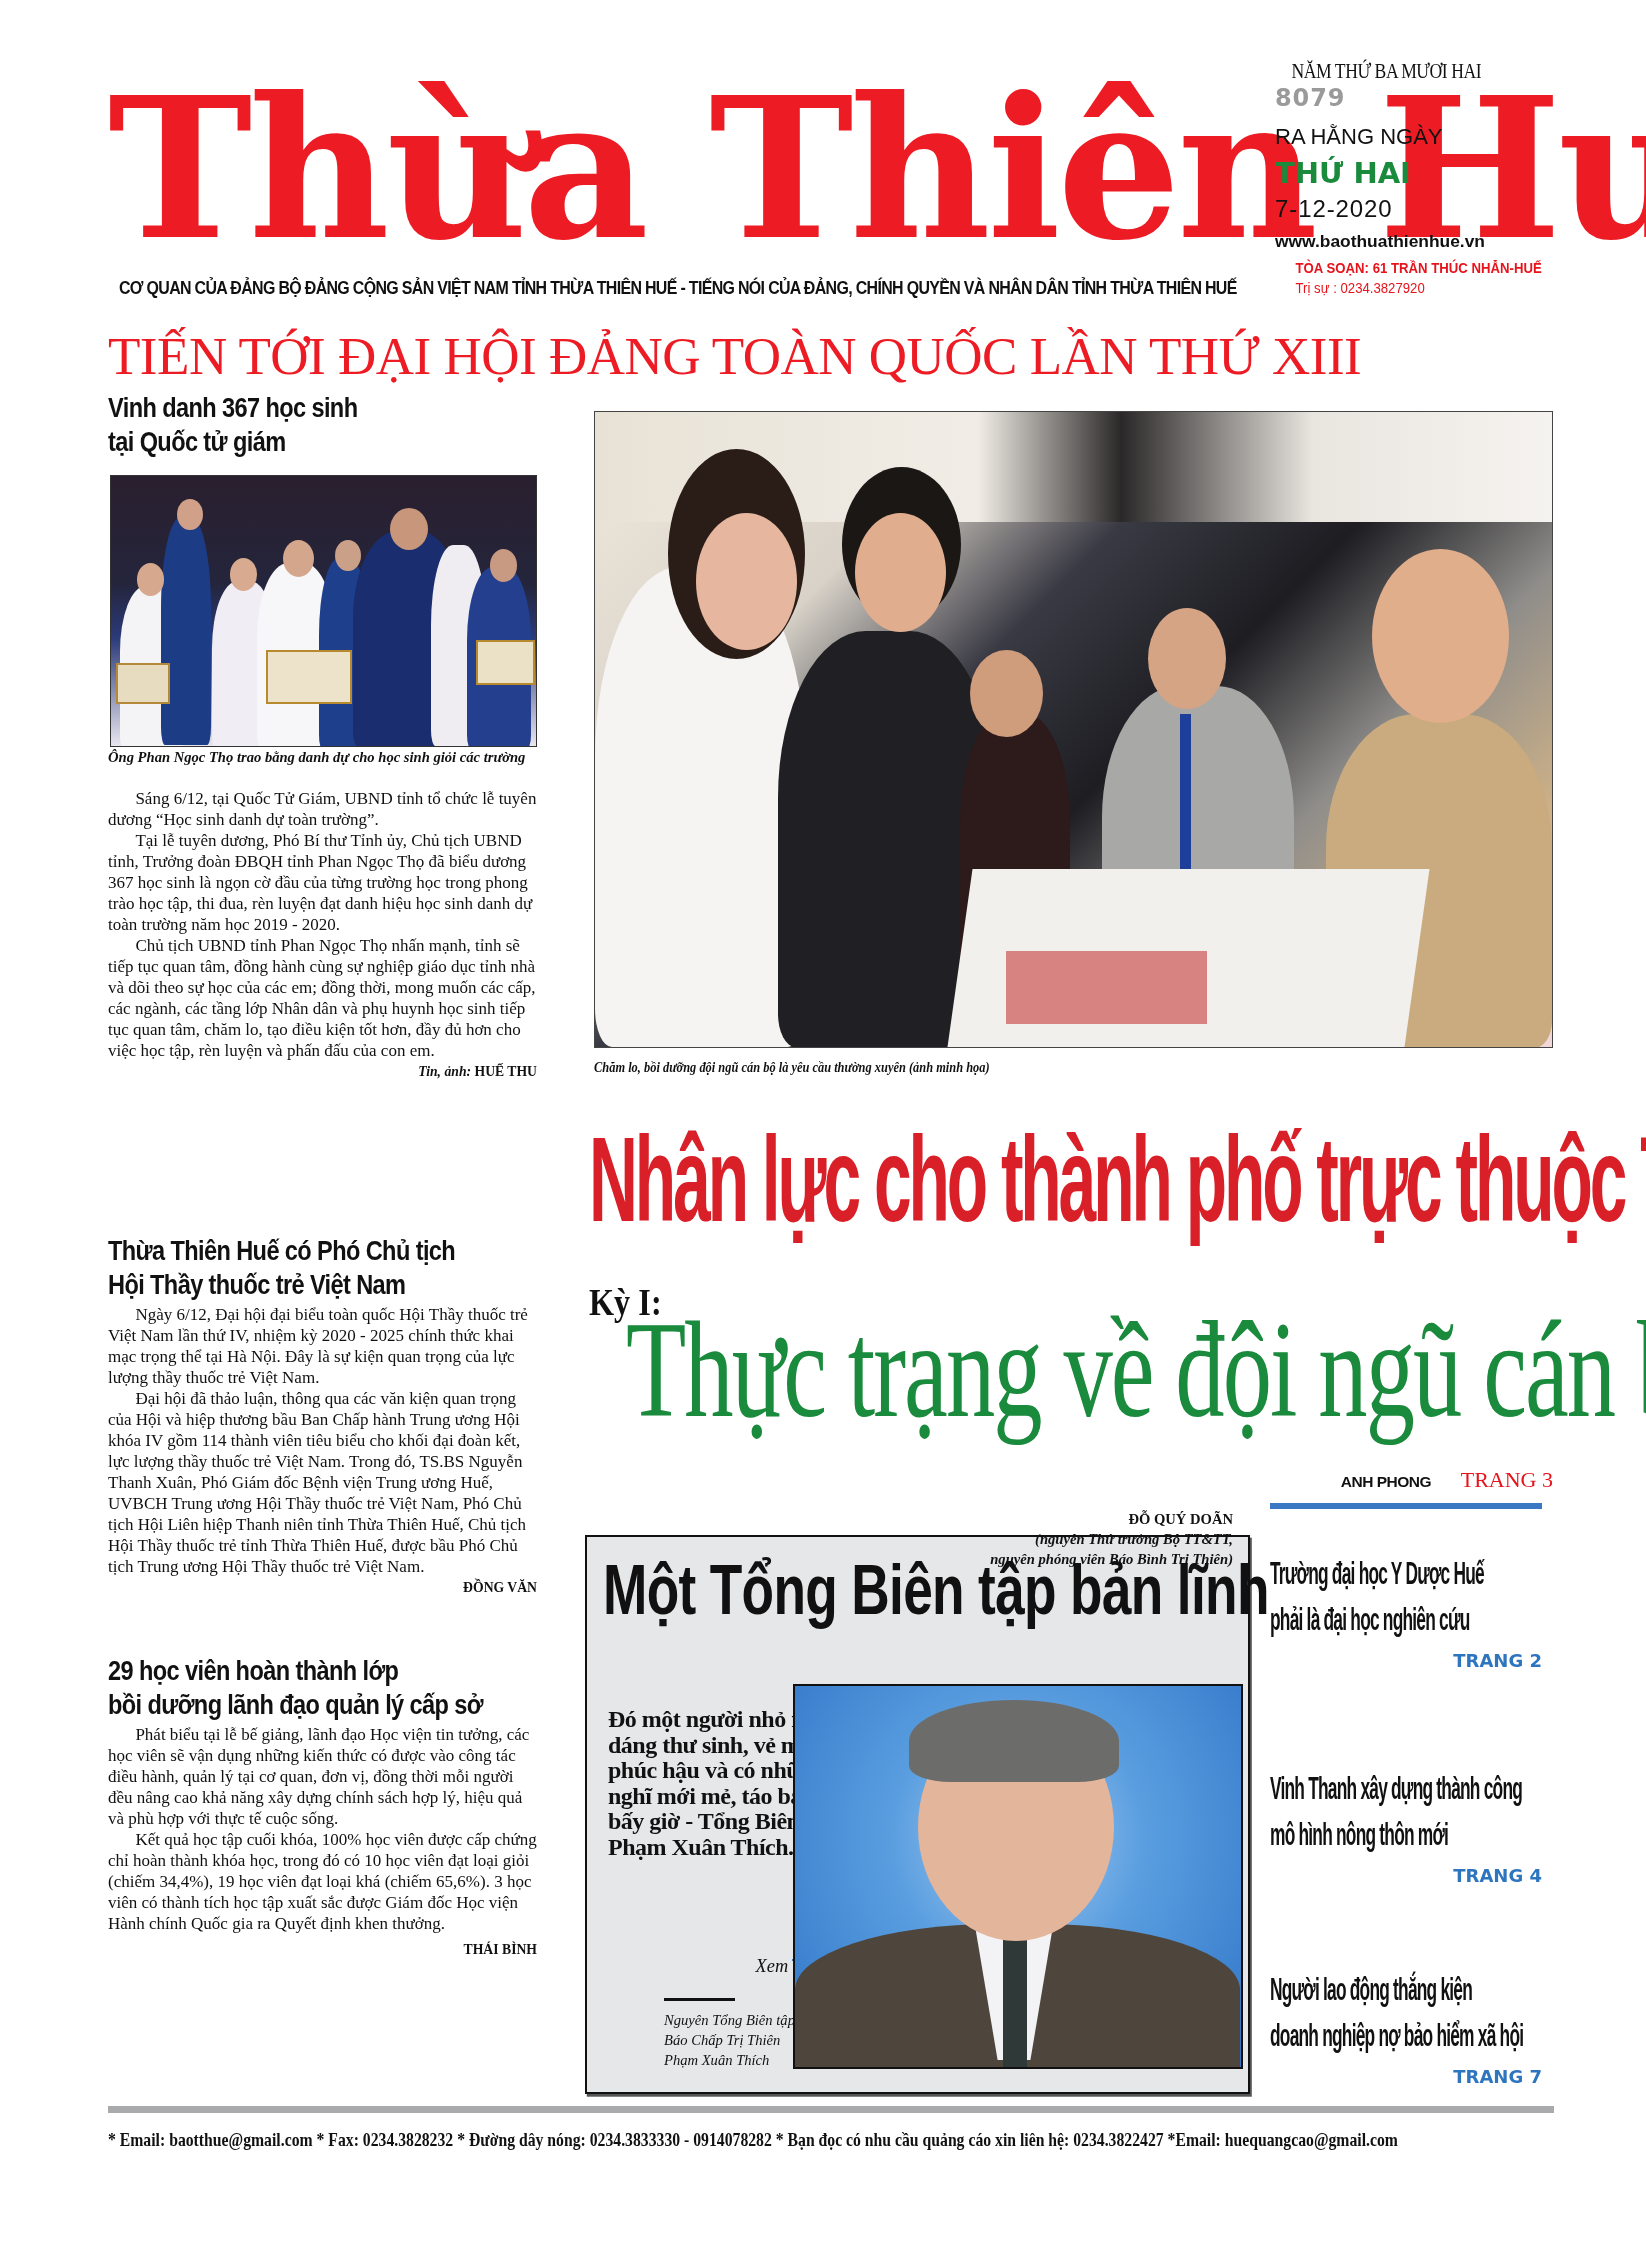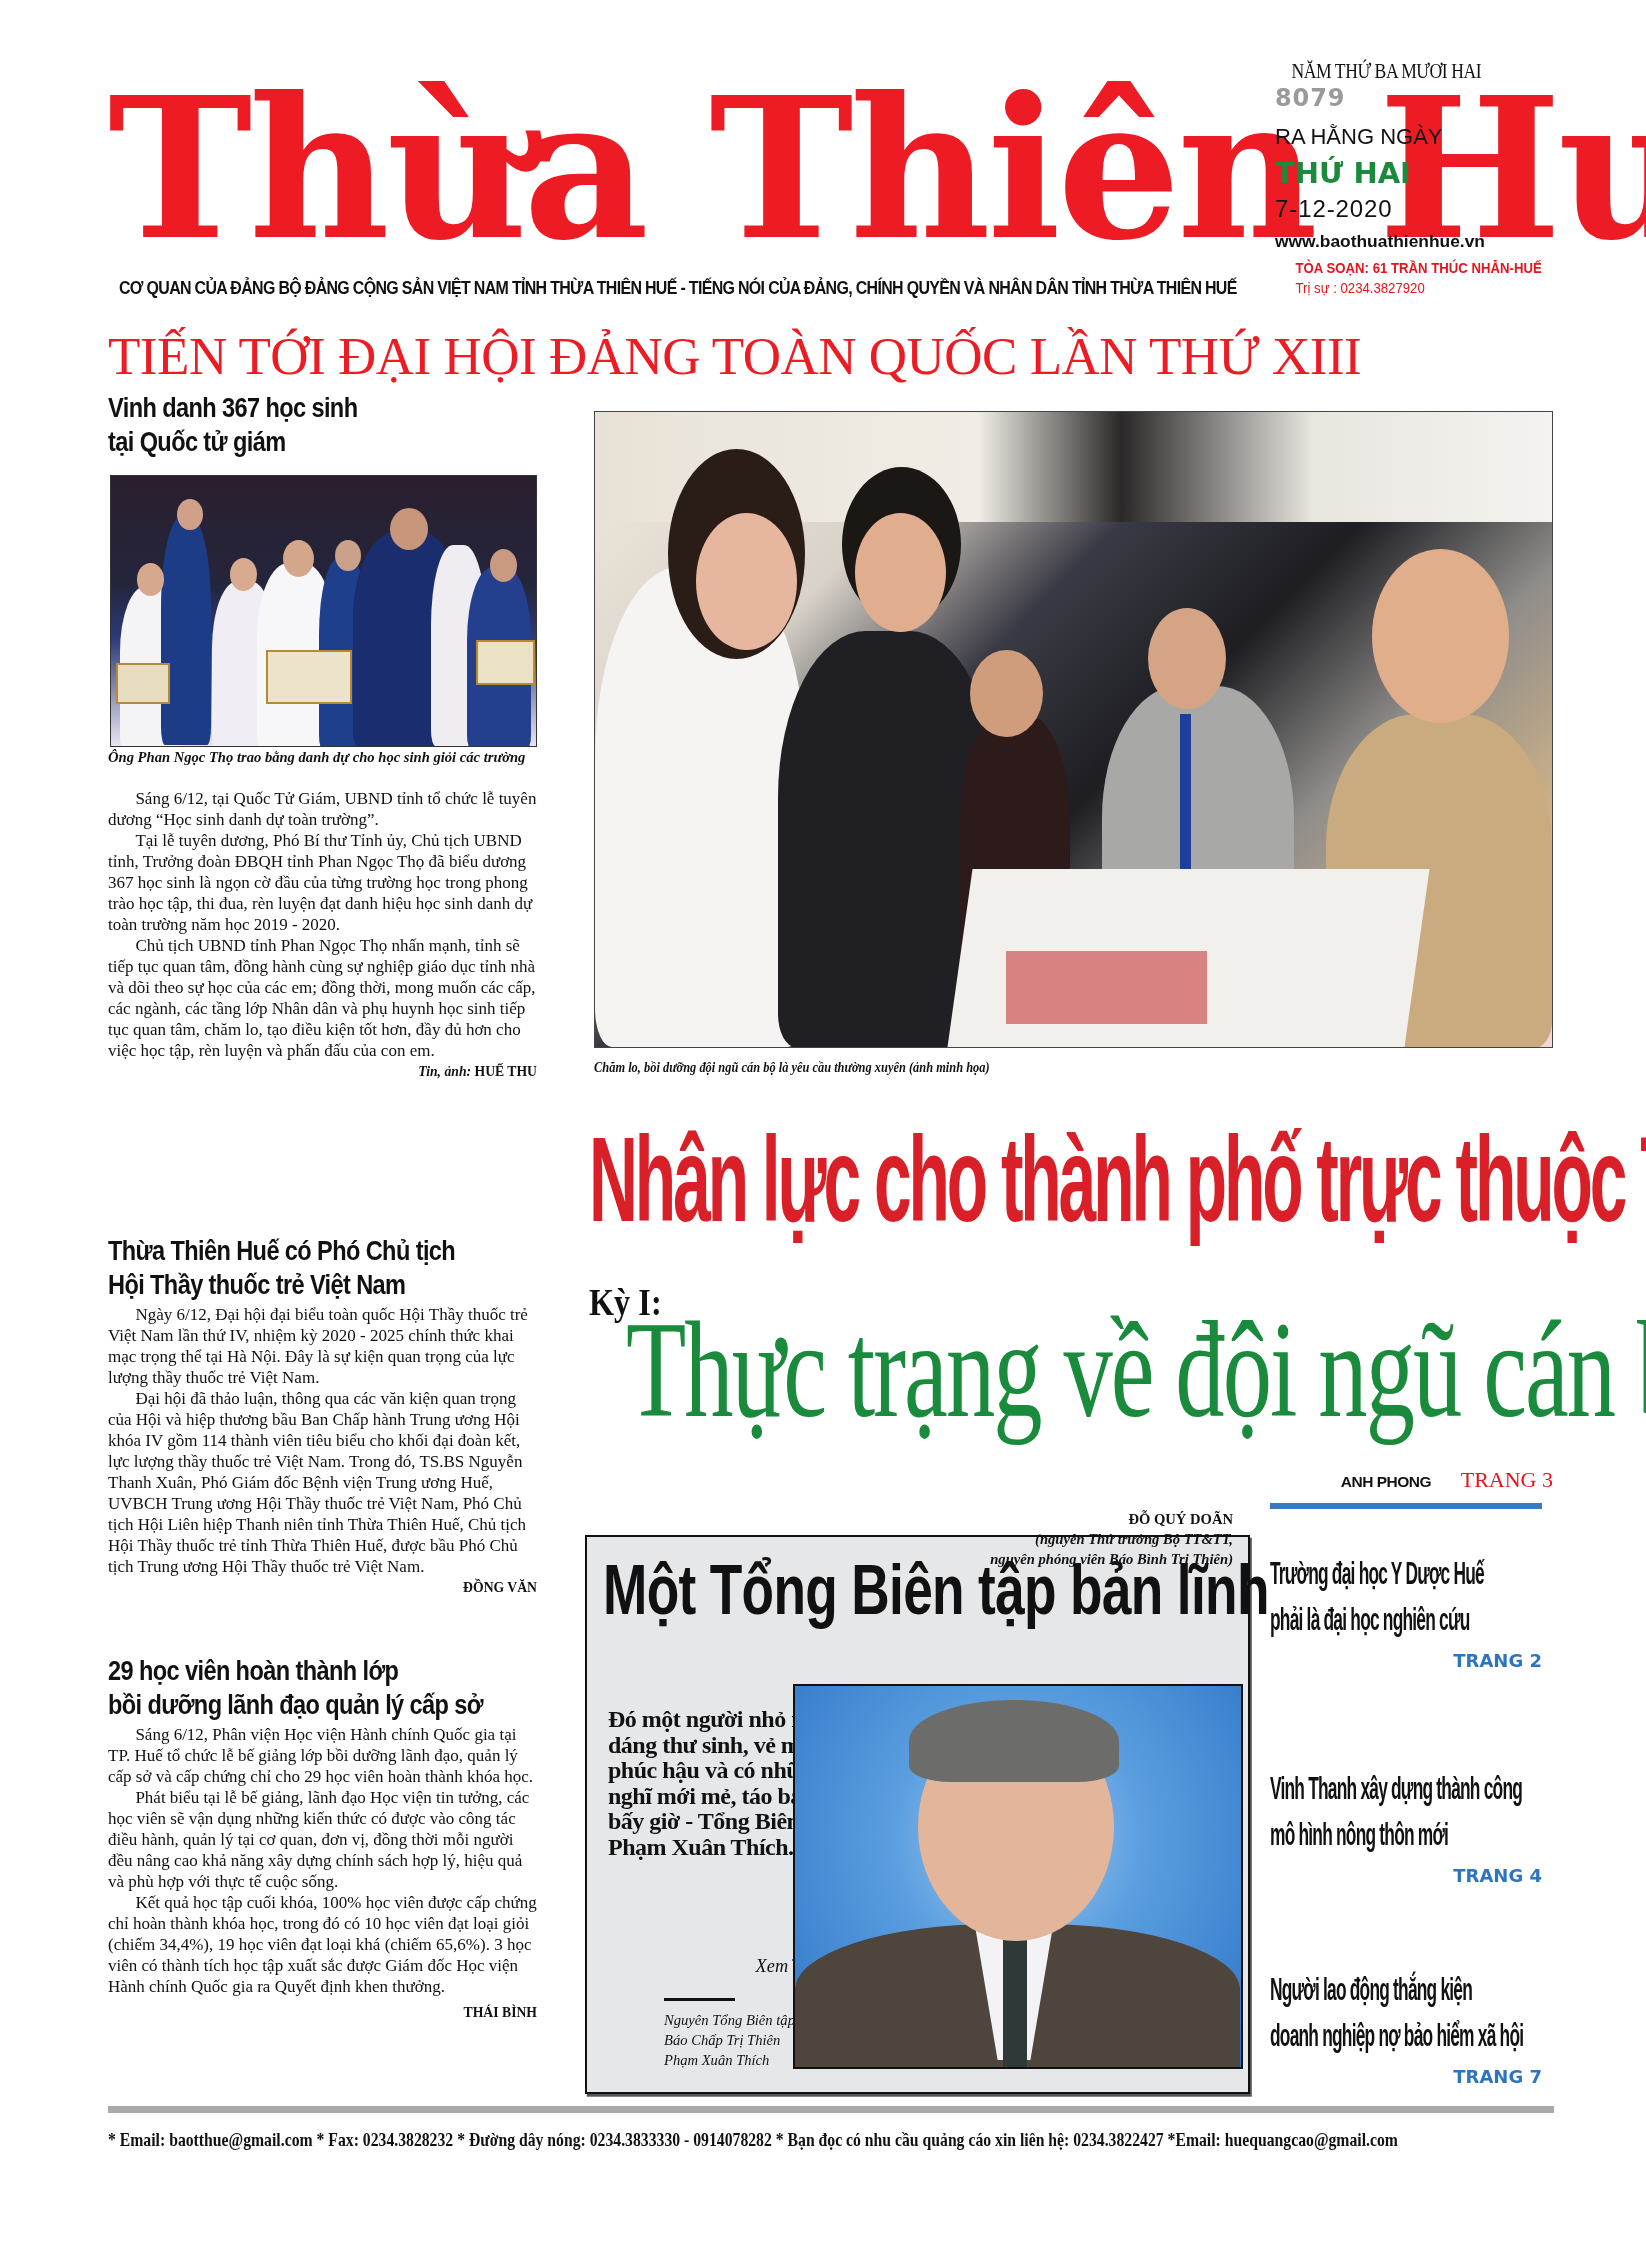--- a/index.html
+++ b/index.html
@@ -141,21 +141,20 @@
     <div class="byline-r">ĐỒNG VĂN</div>
   </div>
 </div>
 
 <div class="abs lcol" style="top:1654px;">
   <div class="lhead">
     <div>29 học viên hoàn thành lớp</div>
     <div>bồi dưỡng lãnh đạo quản lý cấp sở</div>
   </div>
   <div class="body-text" style="margin-top:1.8px;">
-    <p>Sáng 6/12, Phân viện Học viện Hành chính Quốc gia tại TP. Huế tổ chức lễ bế giảng lớp bồi dưỡng lãnh đạo, quản lý cấp sở và cấp chứng chỉ cho 29 học viên hoàn thành khóa học.</p>
     <p>Phát biểu tại lễ bế giảng, lãnh đạo Học viện tin tưởng, các học viên sẽ vận dụng những  kiến thức có được vào công tác điều hành, quản lý tại cơ quan, đơn vị, đồng thời mỗi người đều nâng cao khả năng xây dựng chính sách hợp lý, hiệu quả và phù hợp với thực tế cuộc sống.</p>
     <p>Kết quả học tập cuối khóa, 100% học viên được cấp chứng chỉ hoàn thành khóa học, trong đó có 10 học viên đạt loại giỏi (chiếm 34,4%), 19 học viên đạt loại khá (chiếm 65,6%). 3 học viên có thành tích học tập xuất sắc được Giám đốc Học viện Hành chính Quốc gia ra Quyết định khen thưởng.</p>
     <div class="byline-r" style="margin-top:5.5px;">THÁI BÌNH</div>
   </div>
 </div>
 
 <div class="abs mphoto">
   <div style="position:absolute;left:0;top:0;width:957px;height:110px;background:linear-gradient(90deg,#e8e2d6,#f1ede6 40%,#2a2828 55%,#e9e6e0 75%,#f5f3ef);"></div>
   <div class="fig" style="left:0;top:155px;width:210px;height:480px;background:#f6f4f2;"></div>
   <div class="head" style="left:73px;top:37px;width:137px;height:210px;background:#2a1d18;"></div>

